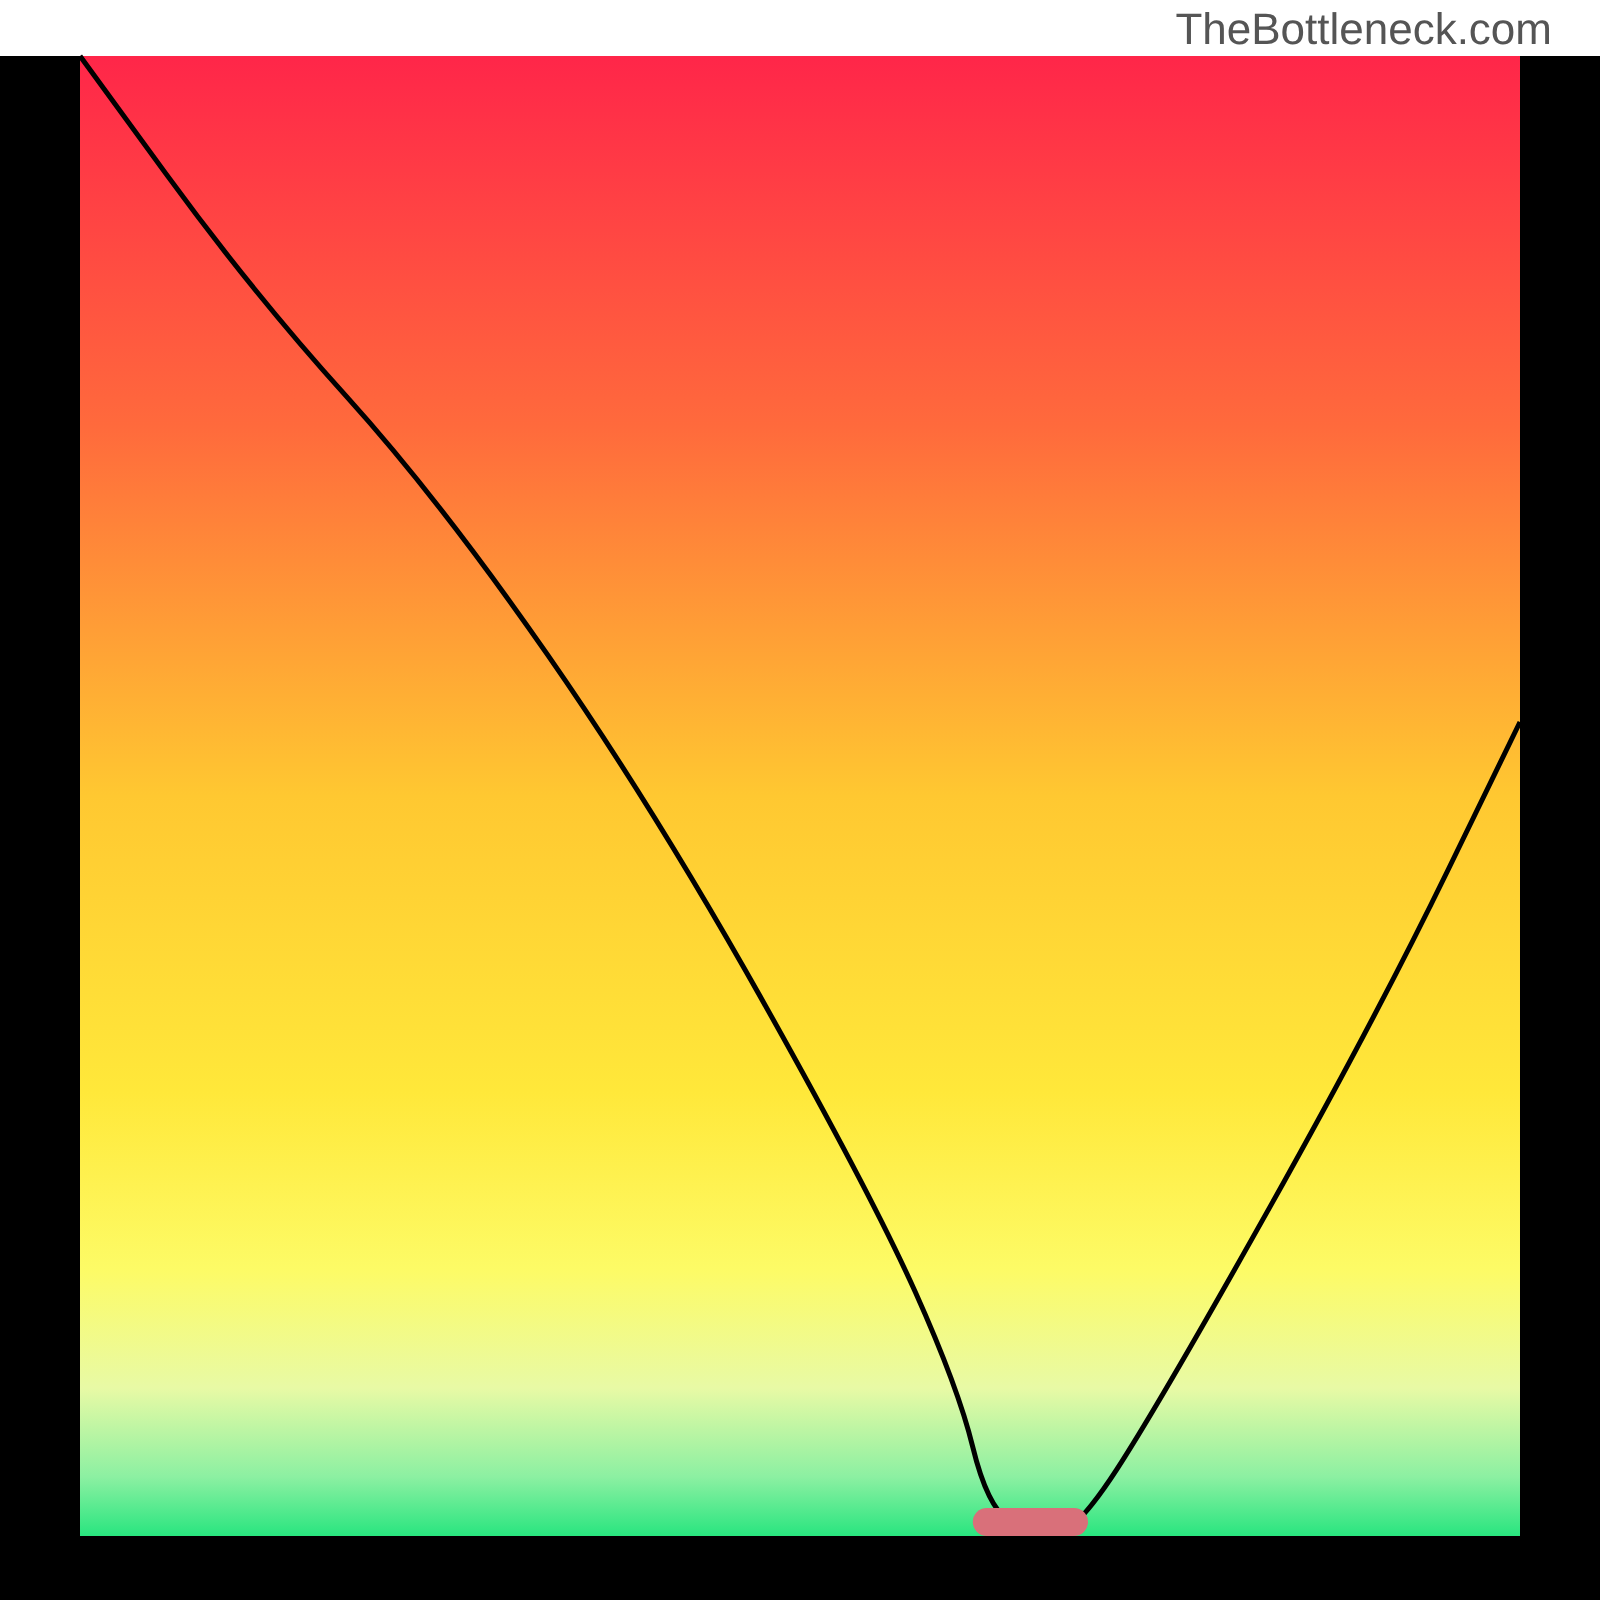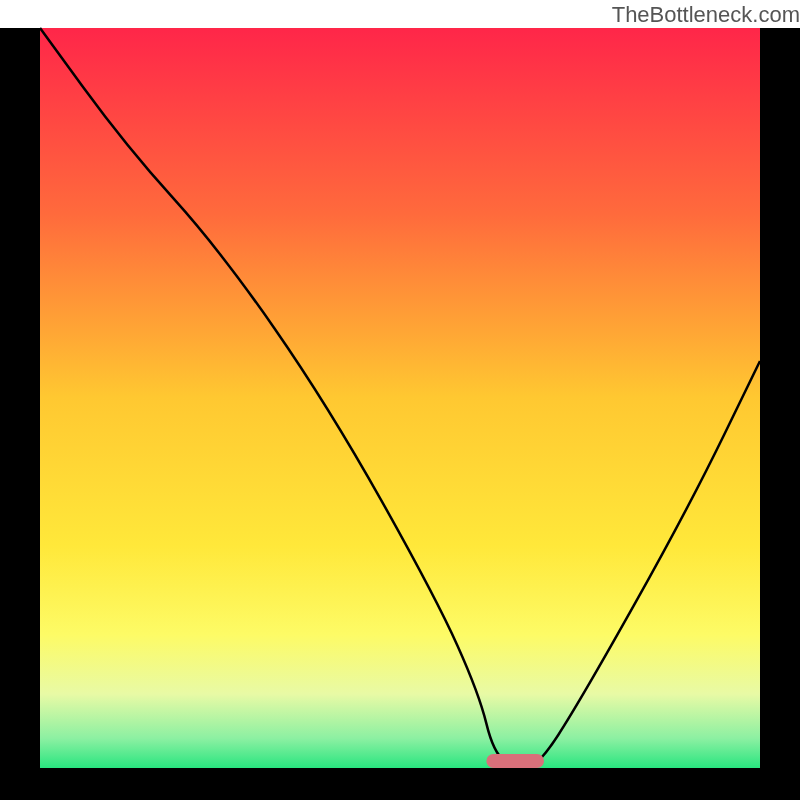--- a/index.html
+++ b/index.html
@@ -13,21 +13,21 @@
   }
   .chart-container {
     position: relative;
     width: 800px;
     height: 800px;
     background: #ffffff;
   }
   .watermark {
     position: absolute;
     top: 2px;
-    right: 0;
+    right: 24px;
     font-family: Arial, sans-serif;
     font-size: 22px;
     color: #555;
     z-index: 10;
   }
   svg {
     display: block;
     width: 800px;
     height: 800px;
   }

